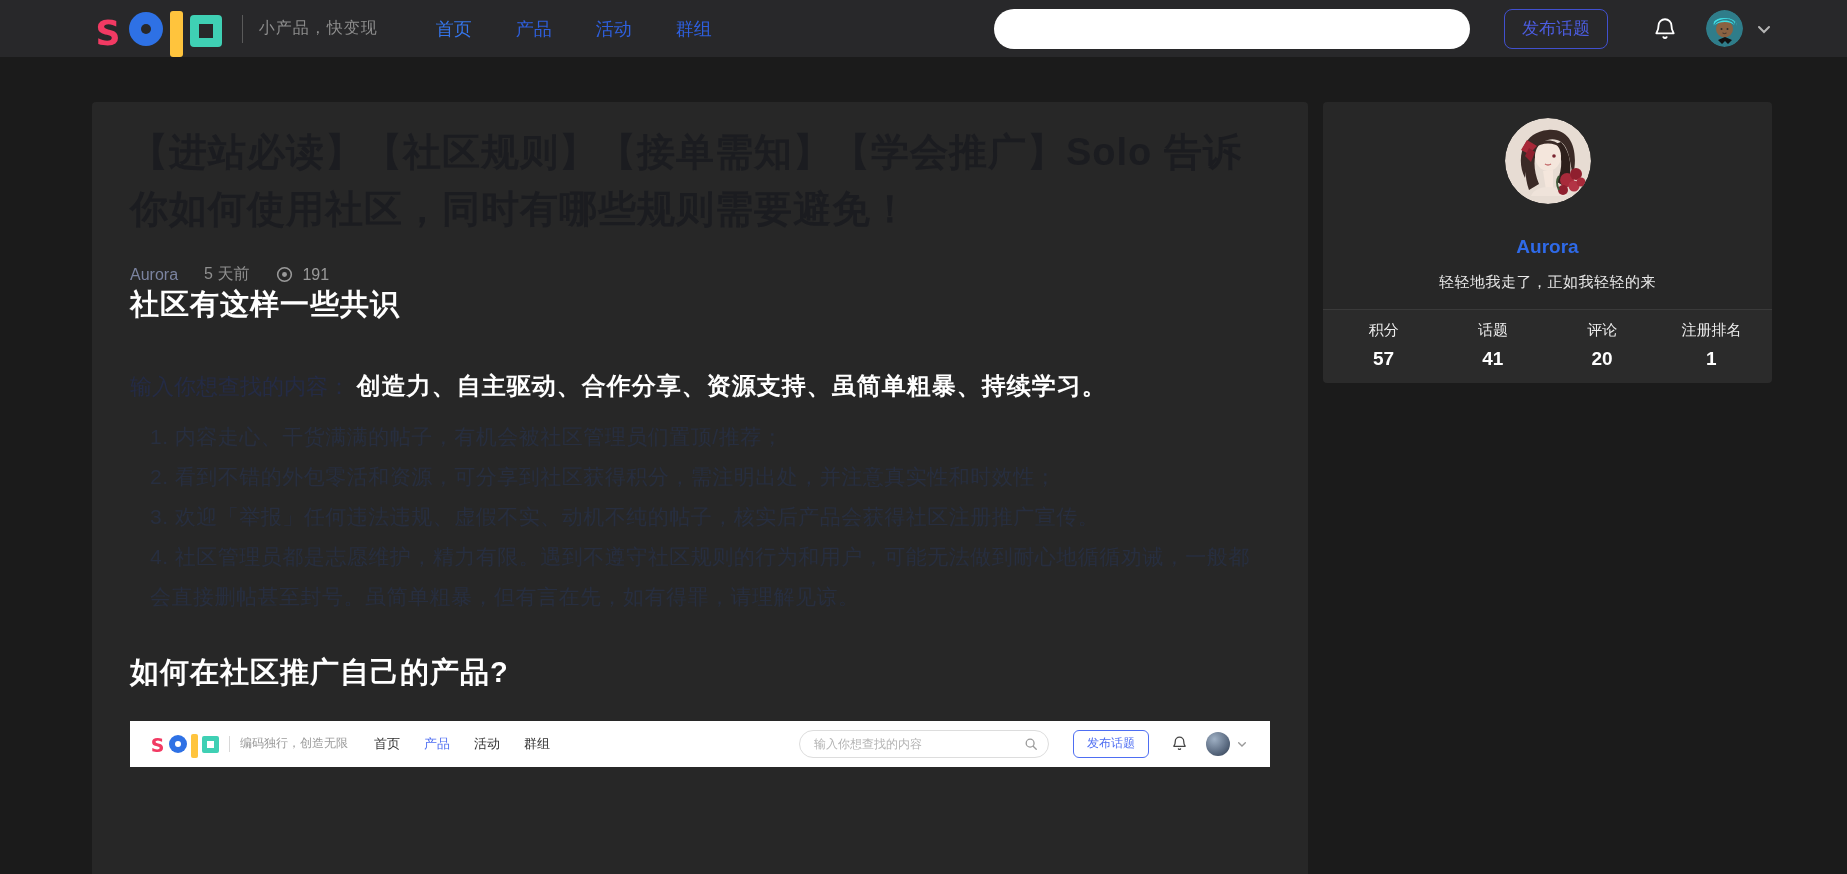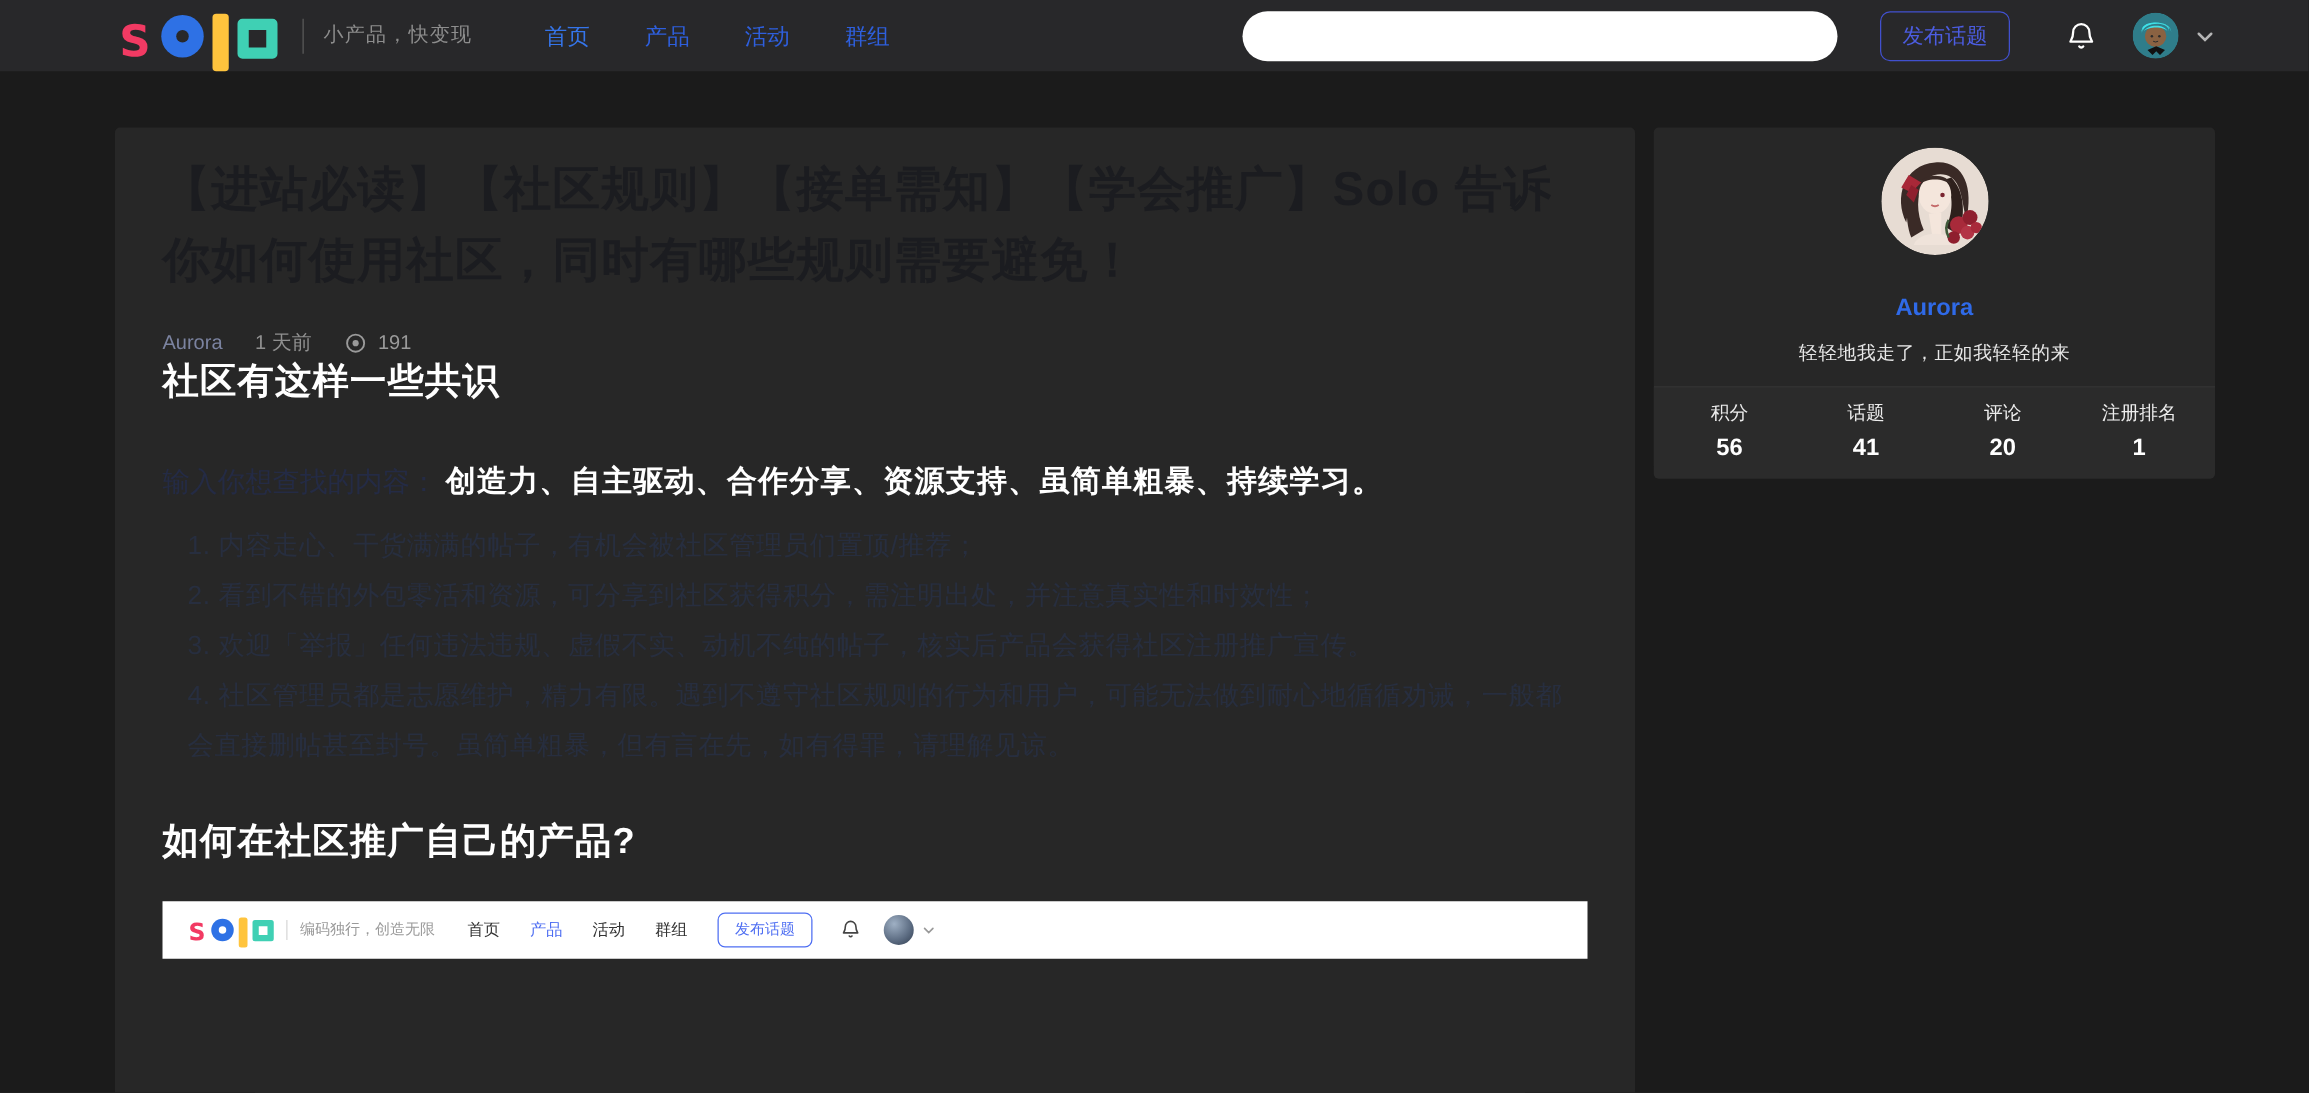--- a/index.html
+++ b/index.html
@@ -154,21 +154,21 @@
       <polyline points="4,7 9,12 14,7"></polyline>
     </svg>
   </span>
 </header>
 
 <article class="post-card">
   <h1 class="post-title">【进站必读】【社区规则】【接单需知】【学会推广】Solo 告诉你如何使用社区，同时有哪些规则需要避免！</h1>
 
   <div class="post-meta">
     <a class="post-author">Aurora</a>
-    <span class="post-time">1 天前</span>
+    <span class="post-time">5 天前</span>
     <span class="post-views">
       <svg width="19" height="19" viewBox="0 0 20 20">
         <circle cx="10" cy="10" r="7.2" fill="none" stroke="#9a9a9a" stroke-width="1.6"></circle>
         <circle cx="10" cy="10" r="2.6" fill="#9a9a9a"></circle>
       </svg>
       <span>191</span>
     </span>
   </div>
 
   <h2 class="h-white">社区有这样一些共识</h2>
@@ -197,20 +197,27 @@
         <span class="emb-logo-o2"></span>
       </span>
       <span class="emb-divider"></span>
       <span class="emb-tagline">编码独行，创造无限</span>
       <ul class="emb-links">
         <li><a>首页</a></li>
         <li><a class="active">产品</a></li>
         <li><a>活动</a></li>
         <li><a>群组</a></li>
       </ul>
+      <span class="emb-search">
+        <input type="text" placeholder="输入你想查找的内容" style="">
+        <svg width="14" height="14" viewBox="0 0 16 16" fill="none" stroke="#9a9a9a" stroke-width="1.5" stroke-linecap="round">
+          <circle cx="7" cy="7" r="4.5"></circle>
+            <line x1="10.5" y1="10.5" x2="14" y2="14"></line>
+        </svg>
+      </span>
       <button class="emb-publish">发布话题</button>
       <span class="emb-bell">
         <svg width="17" height="17" viewBox="0 0 24 24" fill="none" stroke="#444444" stroke-width="1.8" stroke-linecap="round" stroke-linejoin="round">
           <path d="M18 9a6 6 0 0 0-12 0c0 5-2 6-2 7h16c0-1-2-2-2-7z"></path>
           <path d="M10.5 19.5a1.8 1.8 0 0 0 3 0"></path>
         </svg>
       </span>
       <span class="emb-avatar"></span>
       <span class="emb-chevron">
         <svg width="12" height="12" viewBox="0 0 18 18" fill="none" stroke="#999999" stroke-width="2" stroke-linecap="round">
@@ -243,21 +250,21 @@
       <circle cx="58" cy="72" r="5" fill="#8f1f2e"></circle>
       <circle cx="76" cy="64" r="4.5" fill="#a82a3a"></circle>
       <path d="M54 58 q-4 6 0 14" stroke="#3f5a3a" stroke-width="2" fill="none"></path>
     </svg>
   </span>
   <a class="profile-name">Aurora</a>
   <div class="profile-bio">轻轻地我走了，正如我轻轻的来</div>
   <div class="profile-stats">
     <div class="stat-col">
       <div class="stat-label">积分</div>
-      <div class="stat-value">56</div>
+      <div class="stat-value">57</div>
     </div>
     <div class="stat-col">
       <div class="stat-label">话题</div>
       <div class="stat-value">41</div>
     </div>
     <div class="stat-col">
       <div class="stat-label">评论</div>
       <div class="stat-value">20</div>
     </div>
     <div class="stat-col">

